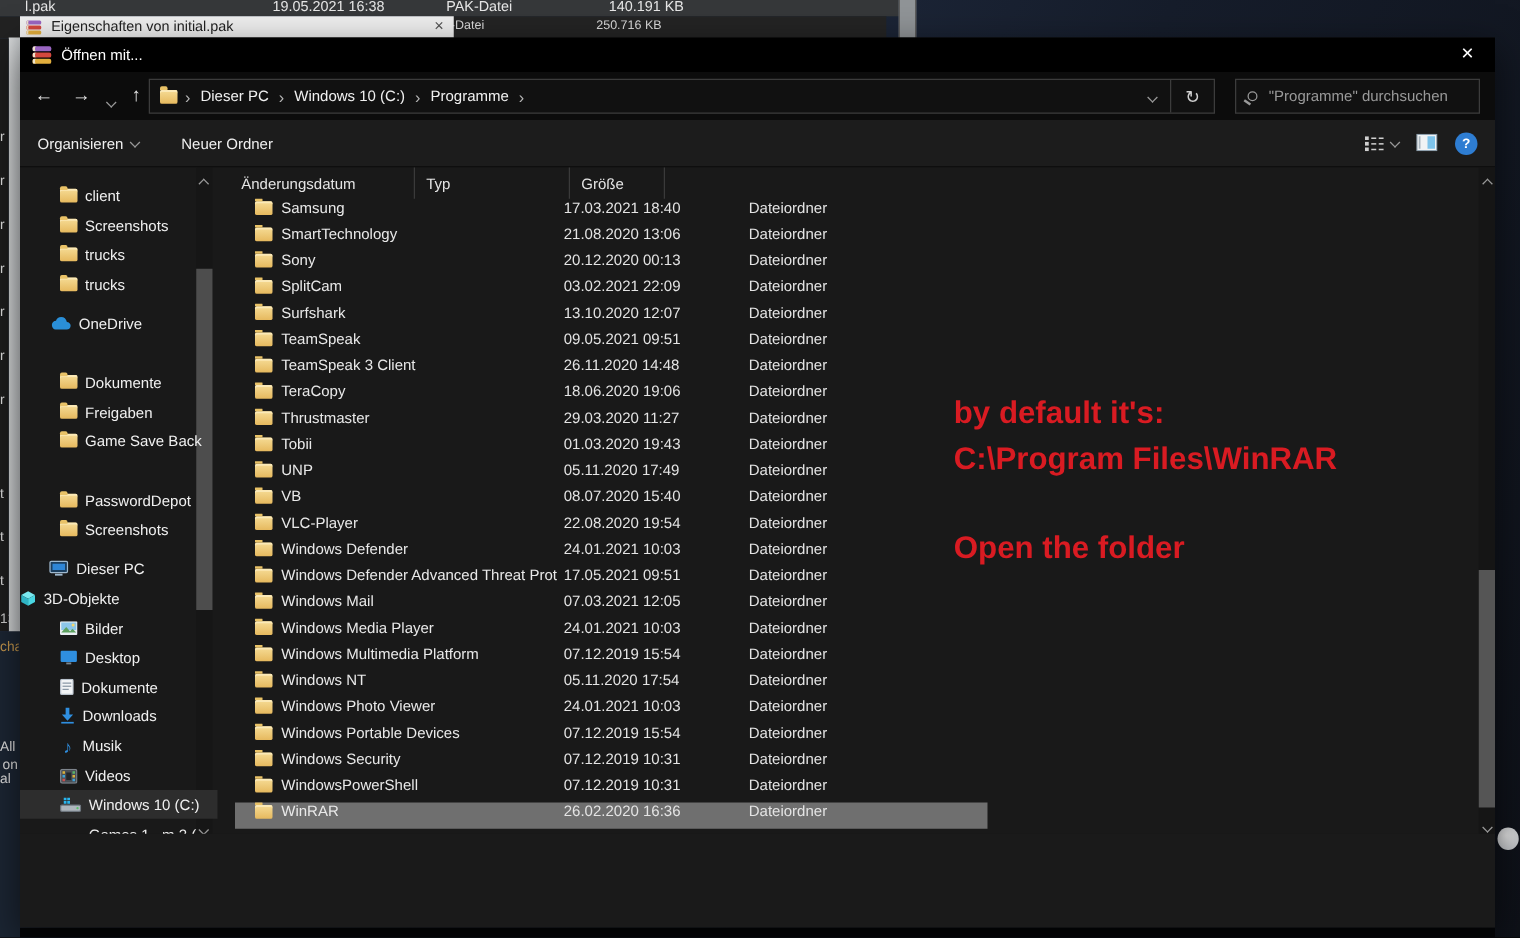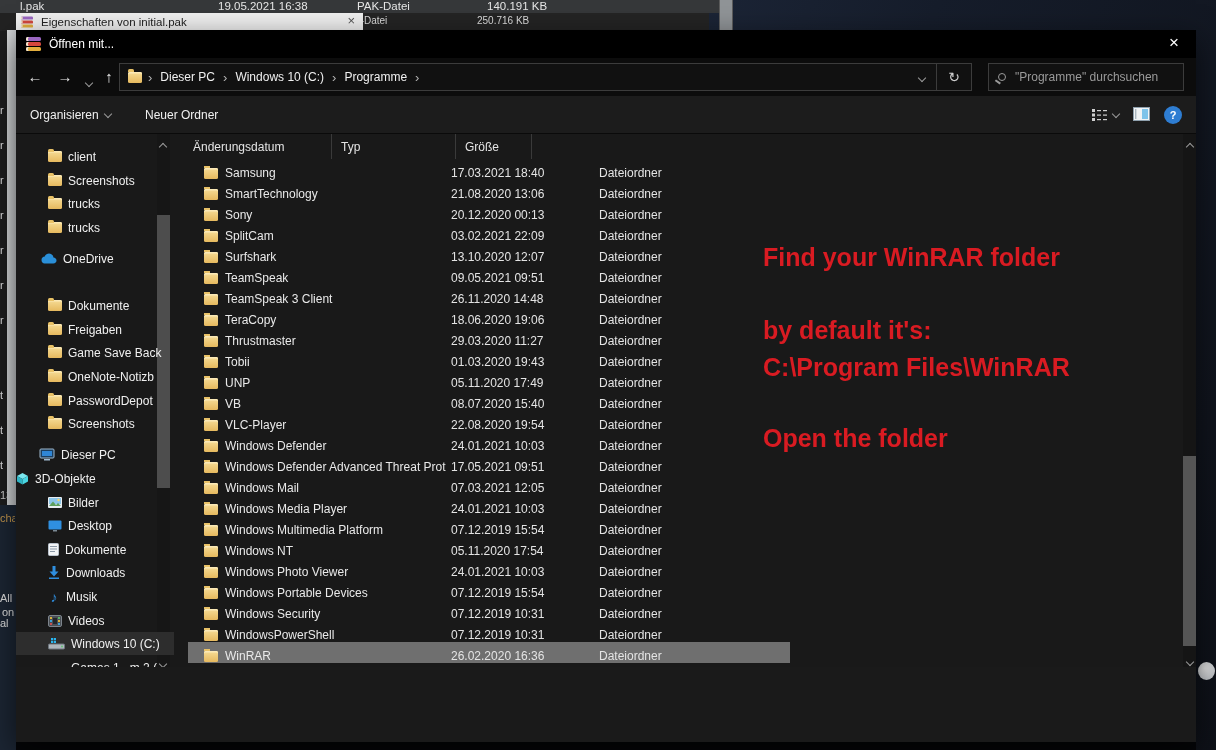--- a/index.html
+++ b/index.html
@@ -70,21 +70,21 @@
   .sb-track{position:absolute;left:141px;top:0;width:13px;height:533px;background:#161616}
   .sb-thumb{position:absolute;left:141px;top:81px;width:13px;height:273px;background:#4d4d4d;cursor:pointer}
   .sb-chev{position:absolute;left:144px;cursor:pointer}
 
   .listpanel{position:relative;flex:1;height:533px}
   .lheader{position:absolute;left:3px;top:0;width:602px;height:25px;display:flex;color:#e4e4e4}
   .hc{height:25px;line-height:27px;border-right:1px solid #3a3a3a;padding-left:9px;overflow:hidden;cursor:pointer}
   .hc.c1{width:258px;position:relative}.hc.c2{width:144px;padding-left:5px}.hc.c3{width:124px;padding-left:9px}.hc.c4{width:76px;padding-left:9px}
   .sortcaret{position:absolute;left:124px;top:2px;width:6px;height:6px;border-right:1.5px solid #8a8a8a;border-bottom:1.5px solid #8a8a8a;transform:rotate(-135deg)}
   #rows{position:absolute;left:3px;top:25px;width:602px}
-  .frow{height:21px;display:flex;align-items:flex-end;cursor:pointer}
+  .frow{height:21px;display:flex;align-items:flex-start;cursor:pointer}
   .frow.sel{background:var(--sel)}
   .cn{width:258px;display:flex;align-items:center;padding-left:9px;overflow:hidden;white-space:nowrap}
   .cn span{margin-left:7px}
   .cd{width:144px;padding-left:5px;color:#e4e4e4;white-space:nowrap}
   .ct{width:124px;padding-left:9px;color:#e4e4e4;white-space:nowrap}
   .cs{width:76px}
   .ann{position:absolute;left:578px;color:var(--red);font-size:25px;font-weight:bold;white-space:nowrap;pointer-events:none;z-index:3}
 
   .ls-track{position:absolute;right:0;top:0;width:13px;height:533px;background:#151515}
   .ls-up{position:absolute;right:3px;top:5px}
@@ -269,24 +269,20 @@
             <span class="lbl">Dokumente</span>
           </div>
           <div class="sb-item" style="top: 184px; padding-left: 32px;">
             <span class="ic ic-folder"></span>
             <span class="lbl">Freigaben</span>
           </div>
           <div class="sb-item" style="top: 207px; padding-left: 32px;">
             <span class="ic ic-folder"></span>
             <span class="lbl">Game Save Back</span>
           </div>
-          <div class="sb-item" style="top: 231px; padding-left: 32px;">
-            <span class="ic ic-folder"></span>
-            <span class="lbl">OneNote-Notizb</span>
-          </div>
           <div class="sb-item" style="top: 255px; padding-left: 32px;">
             <span class="ic ic-folder"></span>
             <span class="lbl">PasswordDepot</span>
           </div>
           <div class="sb-item" style="top: 278px; padding-left: 32px;">
             <span class="ic ic-folder"></span>
             <span class="lbl">Screenshots</span>
           </div>
           <div class="sb-item" style="top: 309px; padding-left: 23px;">
             <span class="ic ic-pc">
@@ -607,21 +603,20 @@
             <div class="frow sel">
               <div class="cn">
                 <span class="ic ic-folder"></span>
                 <span>WinRAR</span>
               </div>
               <div class="cd">26.02.2020 16:36</div>
               <div class="ct">Dateiordner</div>
               <div class="cs"></div>
             </div>
           </div>
-        <div class="ann" style="top:109px">Find your WinRAR folder</div>
         <div class="ann" style="top:182px">by default it's:</div>
         <div class="ann" style="top:219px">C:\Program Files\WinRAR</div>
         <div class="ann" style="top:290px">Open the folder</div>
         <div class="ls-track"></div>
         <span class="ls-up"><span class="chev up"></span></span>
         <div class="ls-thumb"></div>
         <span class="ls-down"><span class="chev"></span></span>
       </div>
     </div>
 

